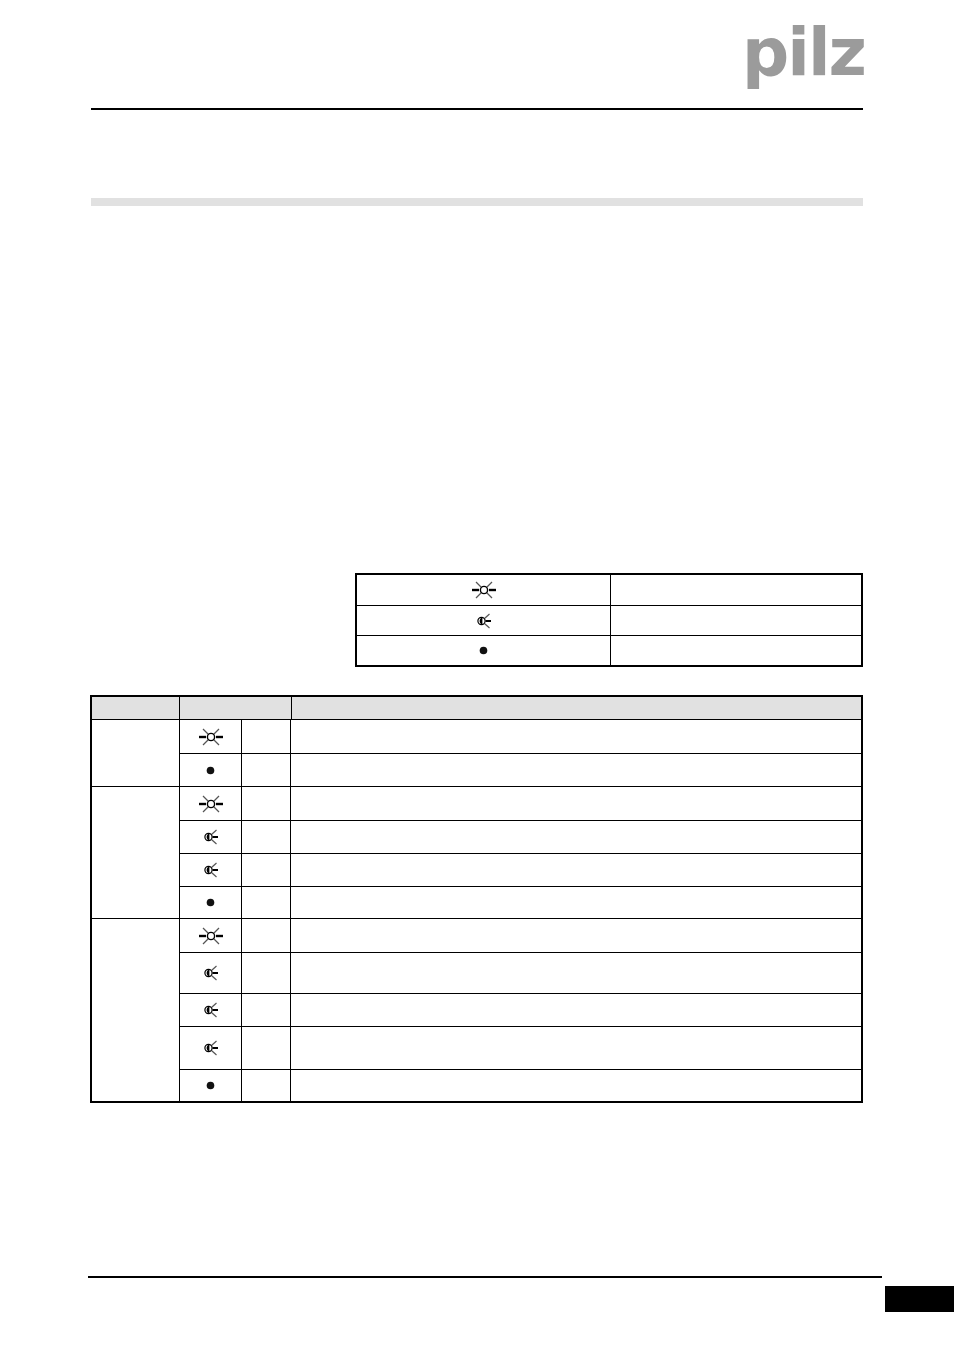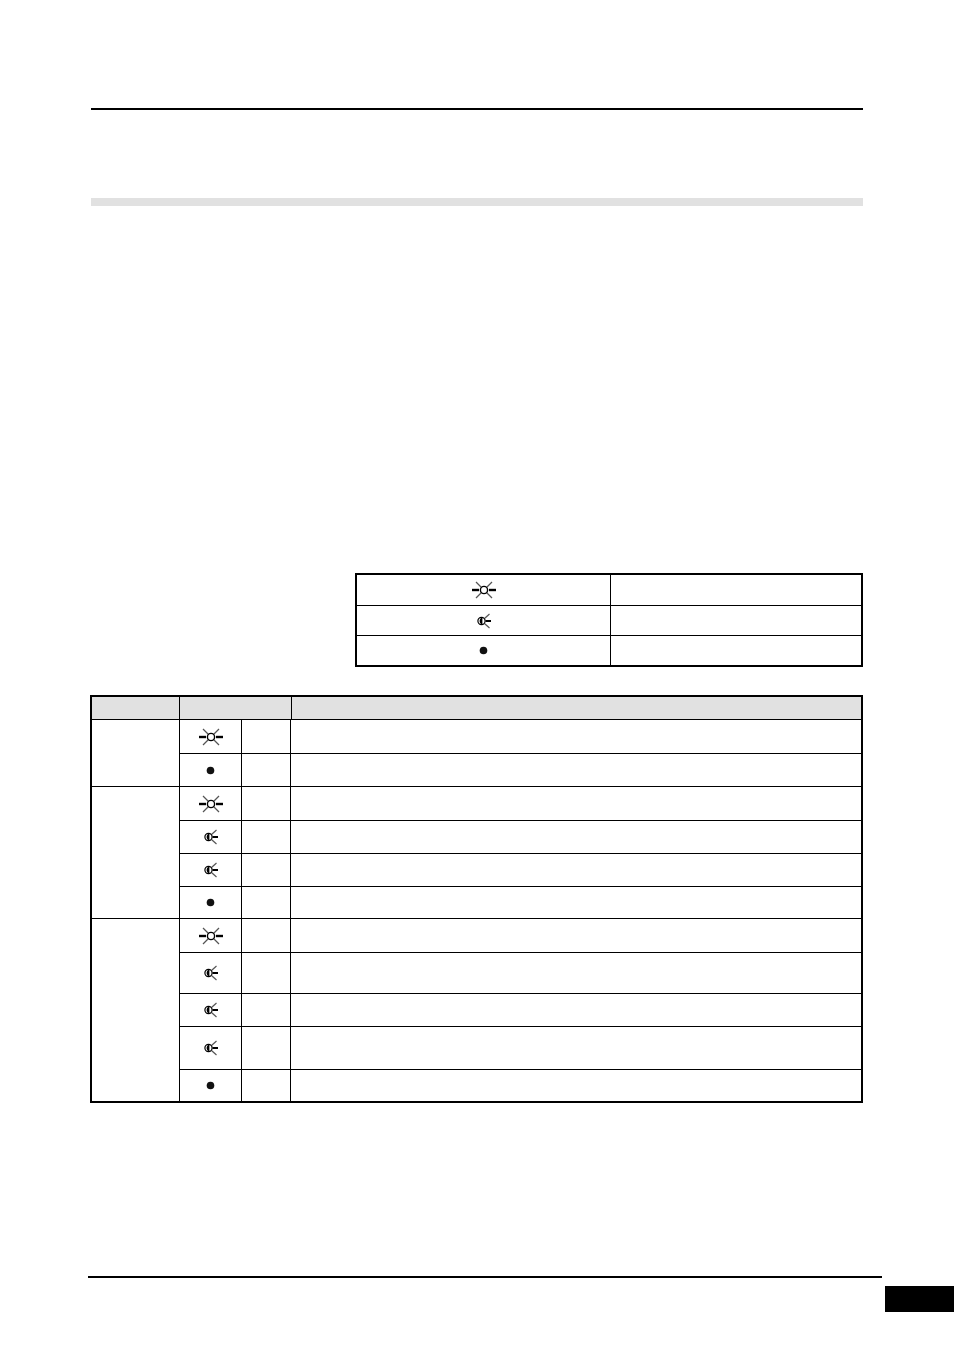--- a/index.html
+++ b/index.html
@@ -105,20 +105,21 @@
     background: #000;
   }
 
   .sym { display: block; }
 </style>
 </head>
 <body>
 
 <div class="page">
 
+  <div class="logo">pilz</div>
 
   <div class="header-rule"></div>
 
   <div class="section-bar"></div>
 
   <div class="legend-table" id="legend-body">
       <div class="lt-row">
         <div class="lt-sym">
           <svg class="sym" width="26" height="18" viewBox="0 0 26 18" xmlns="http://www.w3.org/2000/svg">
     <line x1="1" y1="9" x2="8" y2="9" stroke="#000" stroke-width="2.4"></line>

